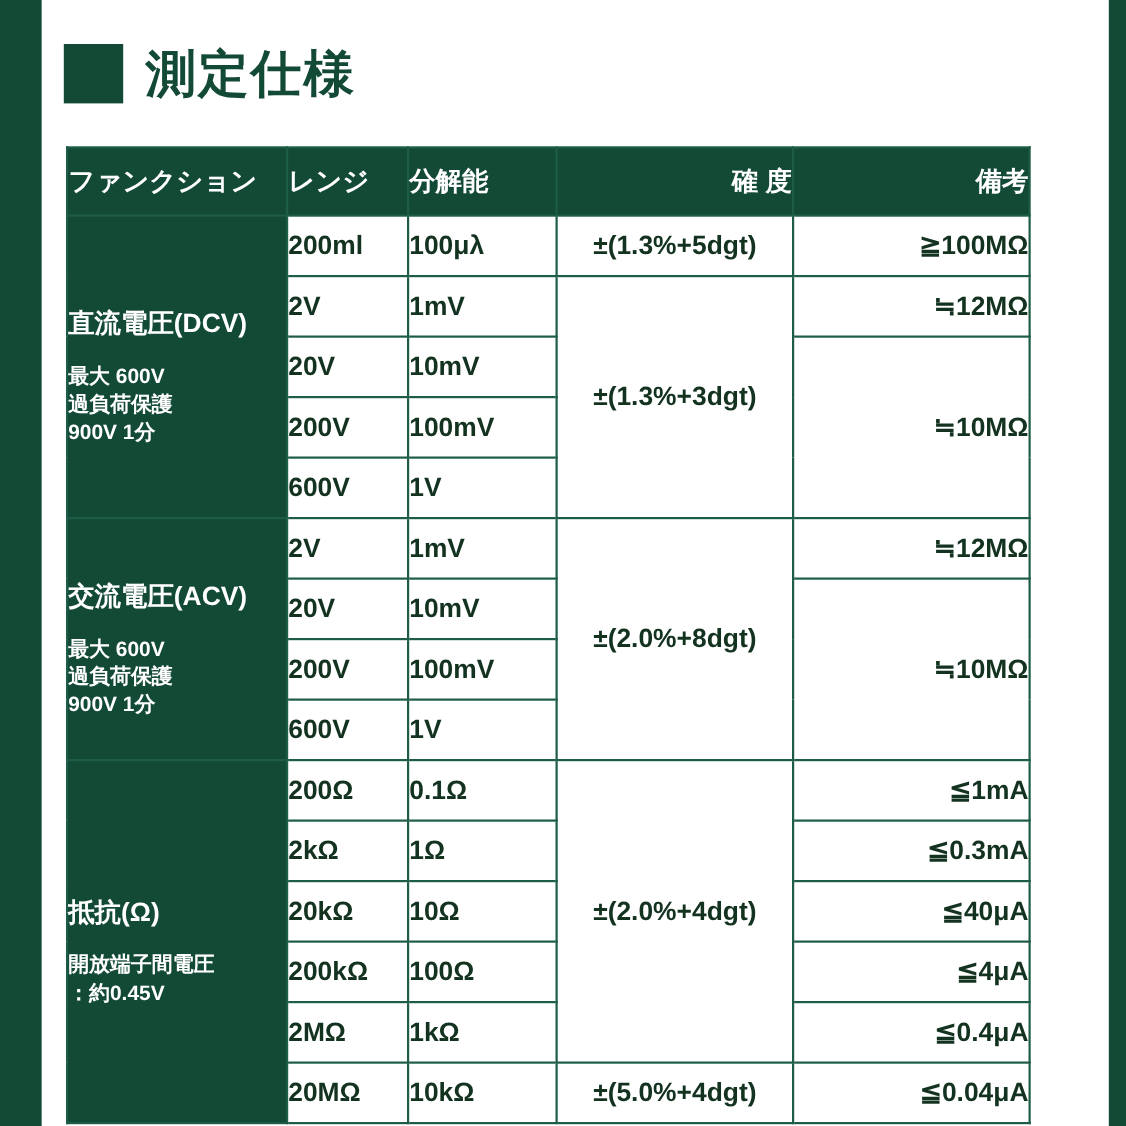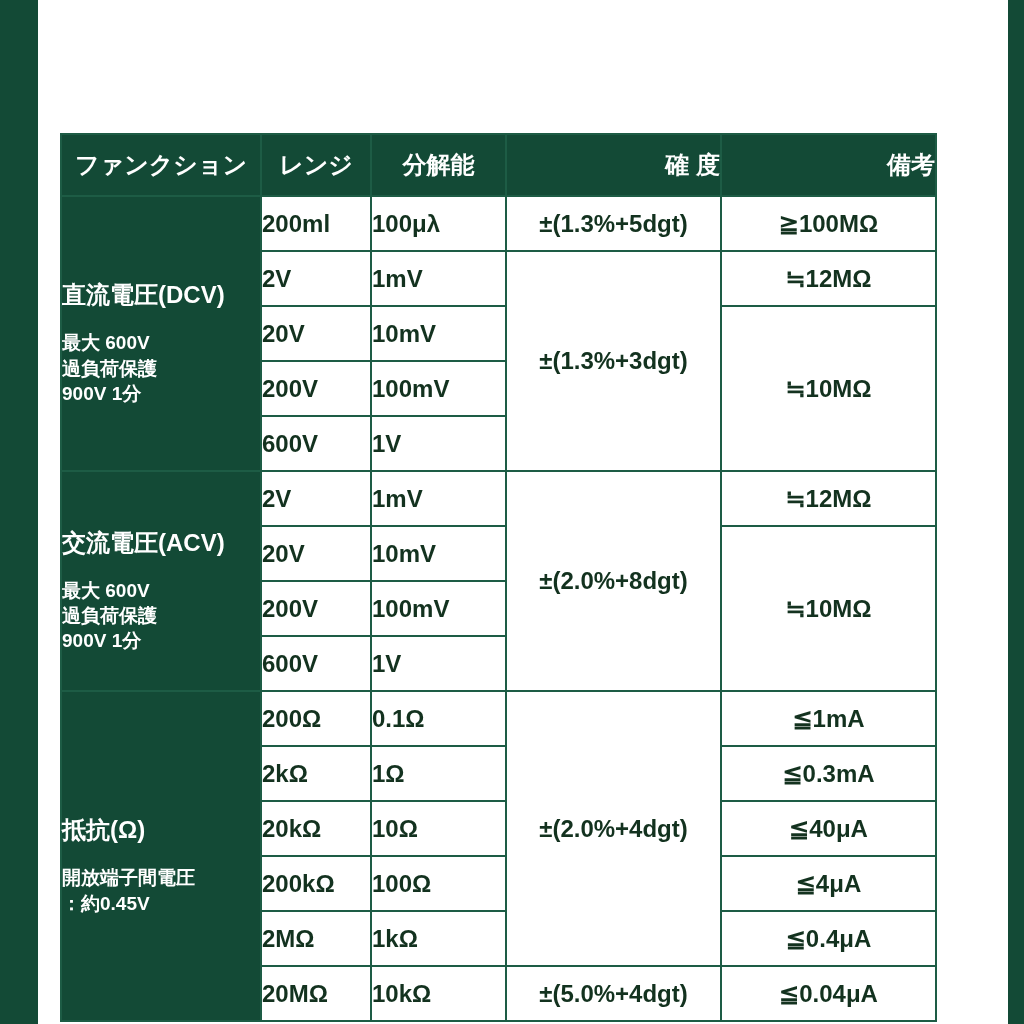--- a/index.html
+++ b/index.html
@@ -88,21 +88,21 @@
     box-sizing: border-box;
   }
   .hdr {
     background: #134a36 !important;
     color: #ffffff !important;
     text-align: right;
     height: 62px;
     font-size: 25px;
   }
   .hdr.left-pad {
-    text-align: center;
+    text-align: left;
     padding-left: 10px;
     margin-top: 40px;
   }
   .fn-cell {
     background: #134a36 !important;
     color: #ffffff !important;
     text-align: left;
     padding: 8px 10px 8px 10px;
     vertical-align: middle;
     font-size: 24px;
@@ -121,39 +121,43 @@
   .cell-left {
     text-align: left;
     padding-left: 10px;
     height: 55px;
   }
   .cell-center {
     text-align: center;
     margin-left: 29px;
   }
   .cell-right {
-    text-align: center;
+    text-align: right;
     padding-right: 14px;
   }
   .col-fn { width: 200px; }
   .col-range { width: 110px; }
   .col-res { width: 135px; }
   .col-acc { width: 215px; }
   .col-note { width: 215px; }
   .nowrap { white-space: nowrap; }
 </style>
 </head>
 <body>
 
 <div id="page">
 
   <div id="left-band"></div>
   <div id="left-band-inner"></div>
   <div id="right-band"></div>
 
+  <div id="header">
+    <div id="header-mark"></div>
+    <div id="header-title">測定仕様</div>
+  </div>
 
   <table id="spec-table">
     <colgroup>
       <col class="col-fn">
       <col class="col-range">
       <col class="col-res">
       <col class="col-acc">
       <col class="col-note">
     </colgroup>
     <thead>

